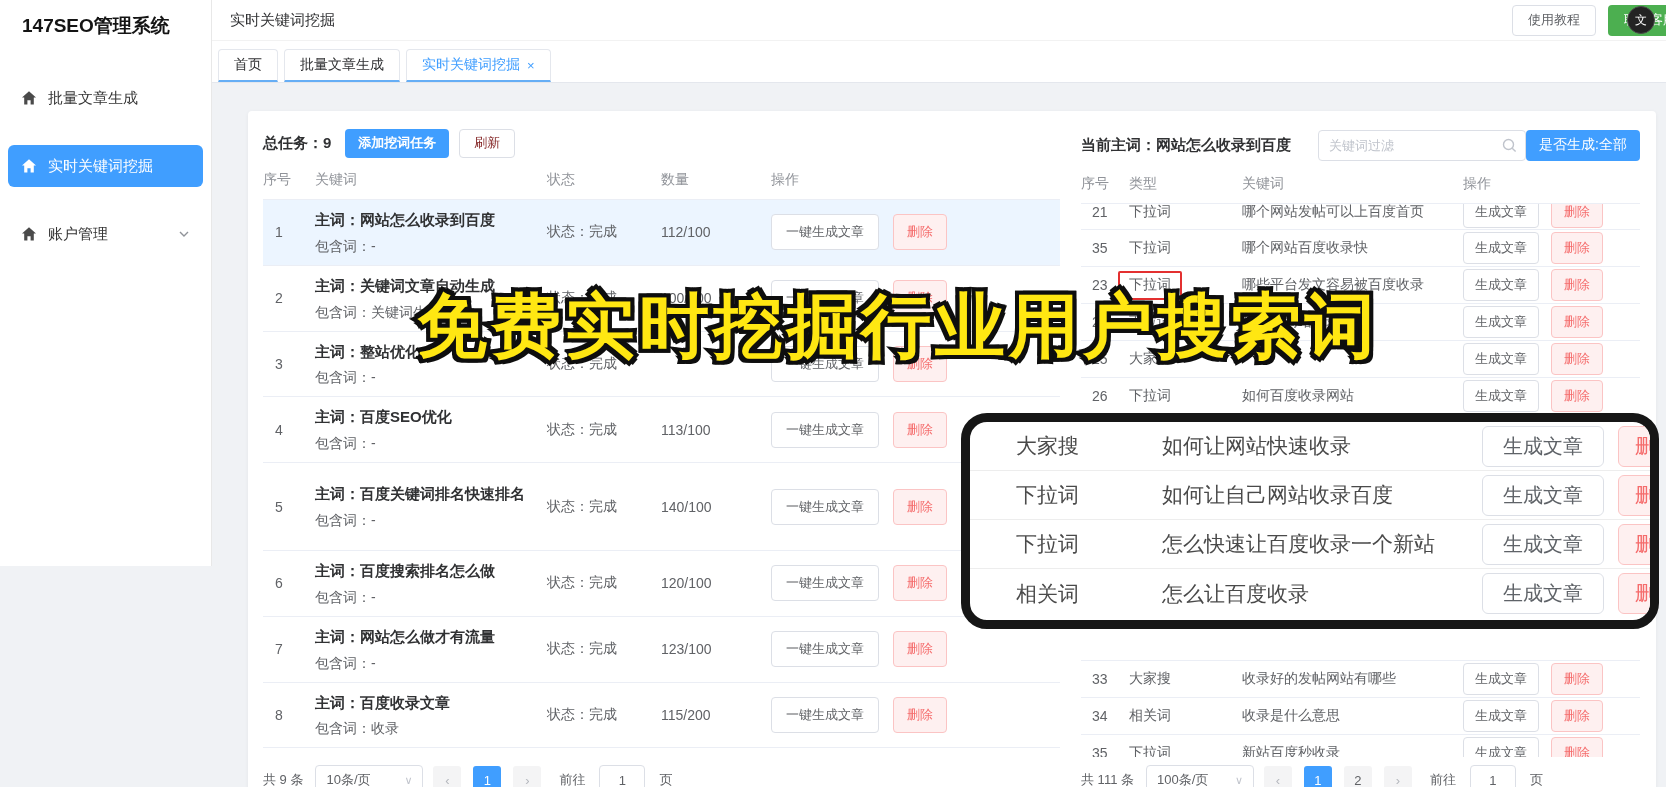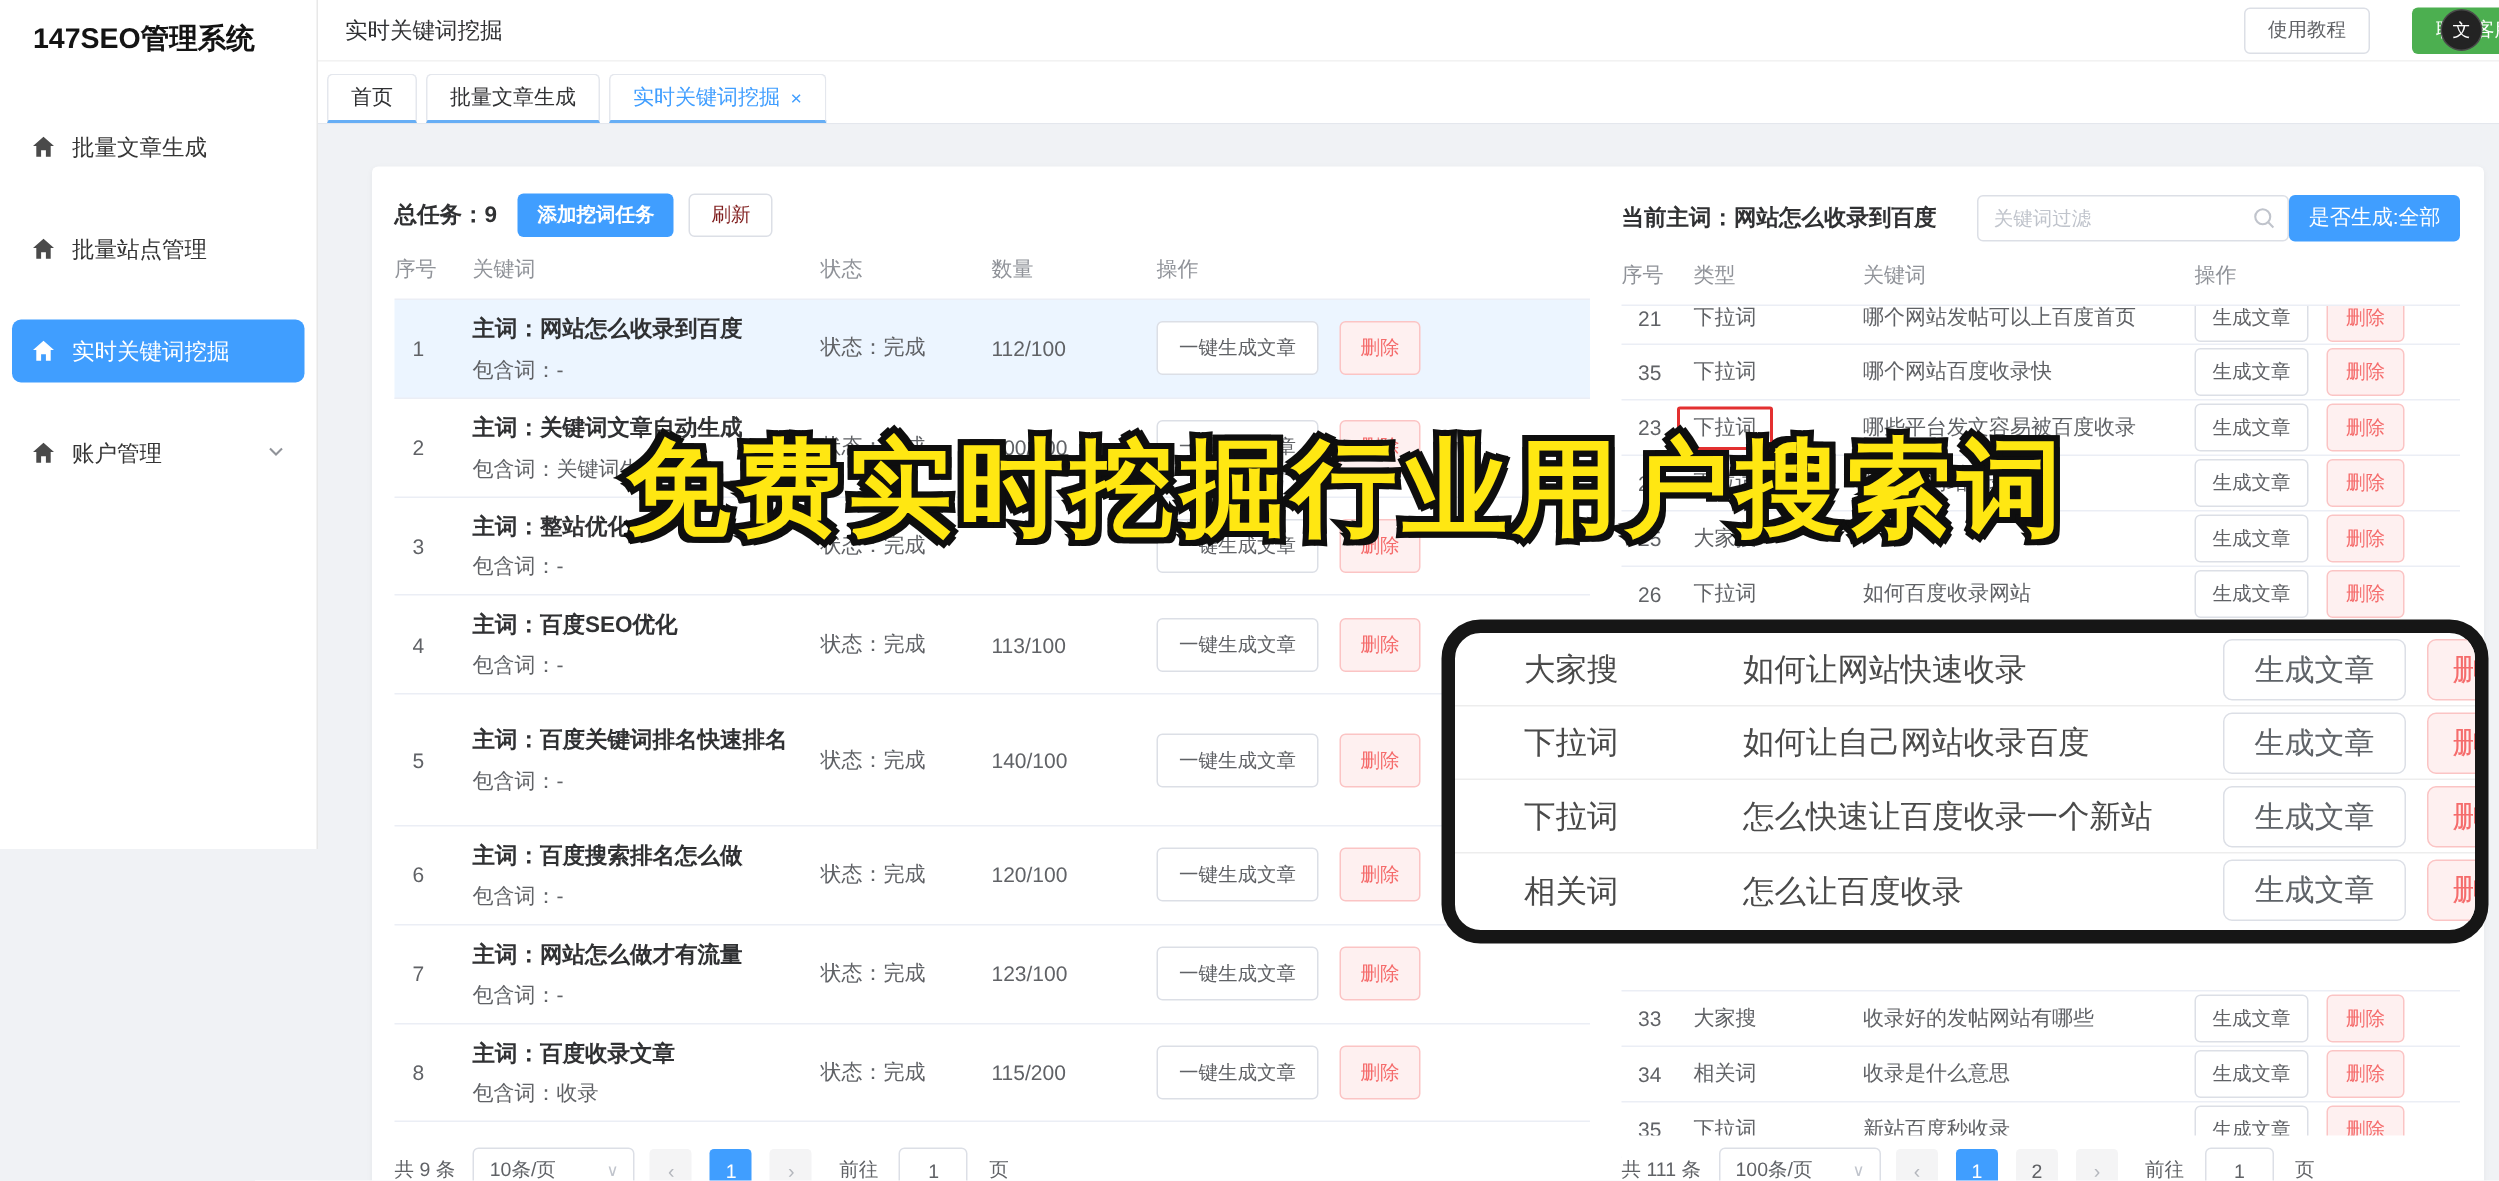--- a/index.html
+++ b/index.html
@@ -21,21 +21,21 @@
     color:#353535; font-size:15px; cursor:pointer; }
   .nav-item svg { flex:none; }
   .nav-item .chev { margin-left:auto; color:#909399; }
   .nav-item.active { background:#409eff; color:#fff; }
 
   
   .main { position:absolute; left:212px; top:0; right:0; height:787px; }
   .topbar { height:41px; background:#fff; display:flex; align-items:center;
     padding-left:18px; position:relative; border-bottom:1px solid #f2f2f2; }
   .topbar-title { font-size:15px; color:#303133; }
-  .topbar-actions { margin-left:auto; display:flex; align-items:flex-end; gap:28px; }
+  .topbar-actions { margin-left:auto; display:flex; align-items:flex-end; gap:12px; }
   .btn-tutorial { height:31px; padding:0 15px; background:#fff; border:1px solid #dcdfe6;
     border-radius:4px; font-size:13px; color:#606266; cursor:pointer; }
   .btn-contact { height:31px; padding:0 18px 0 16px; border:none; border-radius:4px;
     color:#fff; font-size:13px; cursor:pointer; margin-right:-28px; white-space:nowrap; }
   .badge-translate { position:absolute; right:11px; top:6px; width:28px; height:28px;
     background:#232323; border:1px solid #4a4a4a; border-radius:50%; color:#fff;
     display:flex; align-items:center; justify-content:center; font-size:12px; z-index:8; }
 
   .tabsbar { height:42px; background:#fff; border-bottom:1px solid #e4e7ed;
     display:flex; align-items:flex-end; gap:6px; padding-left:6px; }
@@ -140,26 +140,20 @@
 
   <aside class="sidebar">
     <div class="logo">147SEO管理系统</div>
     <nav class="nav" id="sidebar-nav">
         <div class="nav-item">
           <svg width="16" height="16" viewBox="0 0 16 16">
             <path d="M8 1.2 15 7.4 H12.8 V14.5 H9.6 V10.2 H6.4 V14.5 H3.2 V7.4 H1 Z" fill="#4a4a4a"></path>
           </svg>
           <span>批量文章生成</span>
         </div>
-        <div class="nav-item">
-          <svg width="16" height="16" viewBox="0 0 16 16">
-            <path d="M8 1.2 15 7.4 H12.8 V14.5 H9.6 V10.2 H6.4 V14.5 H3.2 V7.4 H1 Z" fill="#4a4a4a"></path>
-          </svg>
-          <span>批量站点管理</span>
-        </div>
         <div class="nav-item active">
           <svg width="16" height="16" viewBox="0 0 16 16">
             <path d="M8 1.2 15 7.4 H12.8 V14.5 H9.6 V10.2 H6.4 V14.5 H3.2 V7.4 H1 Z" fill="#fff"></path>
           </svg>
           <span>实时关键词挖掘</span>
         </div>
         <div class="nav-item">
           <svg width="16" height="16" viewBox="0 0 16 16">
             <path d="M8 1.2 15 7.4 H12.8 V14.5 H9.6 V10.2 H6.4 V14.5 H3.2 V7.4 H1 Z" fill="#4a4a4a"></path>
           </svg>

